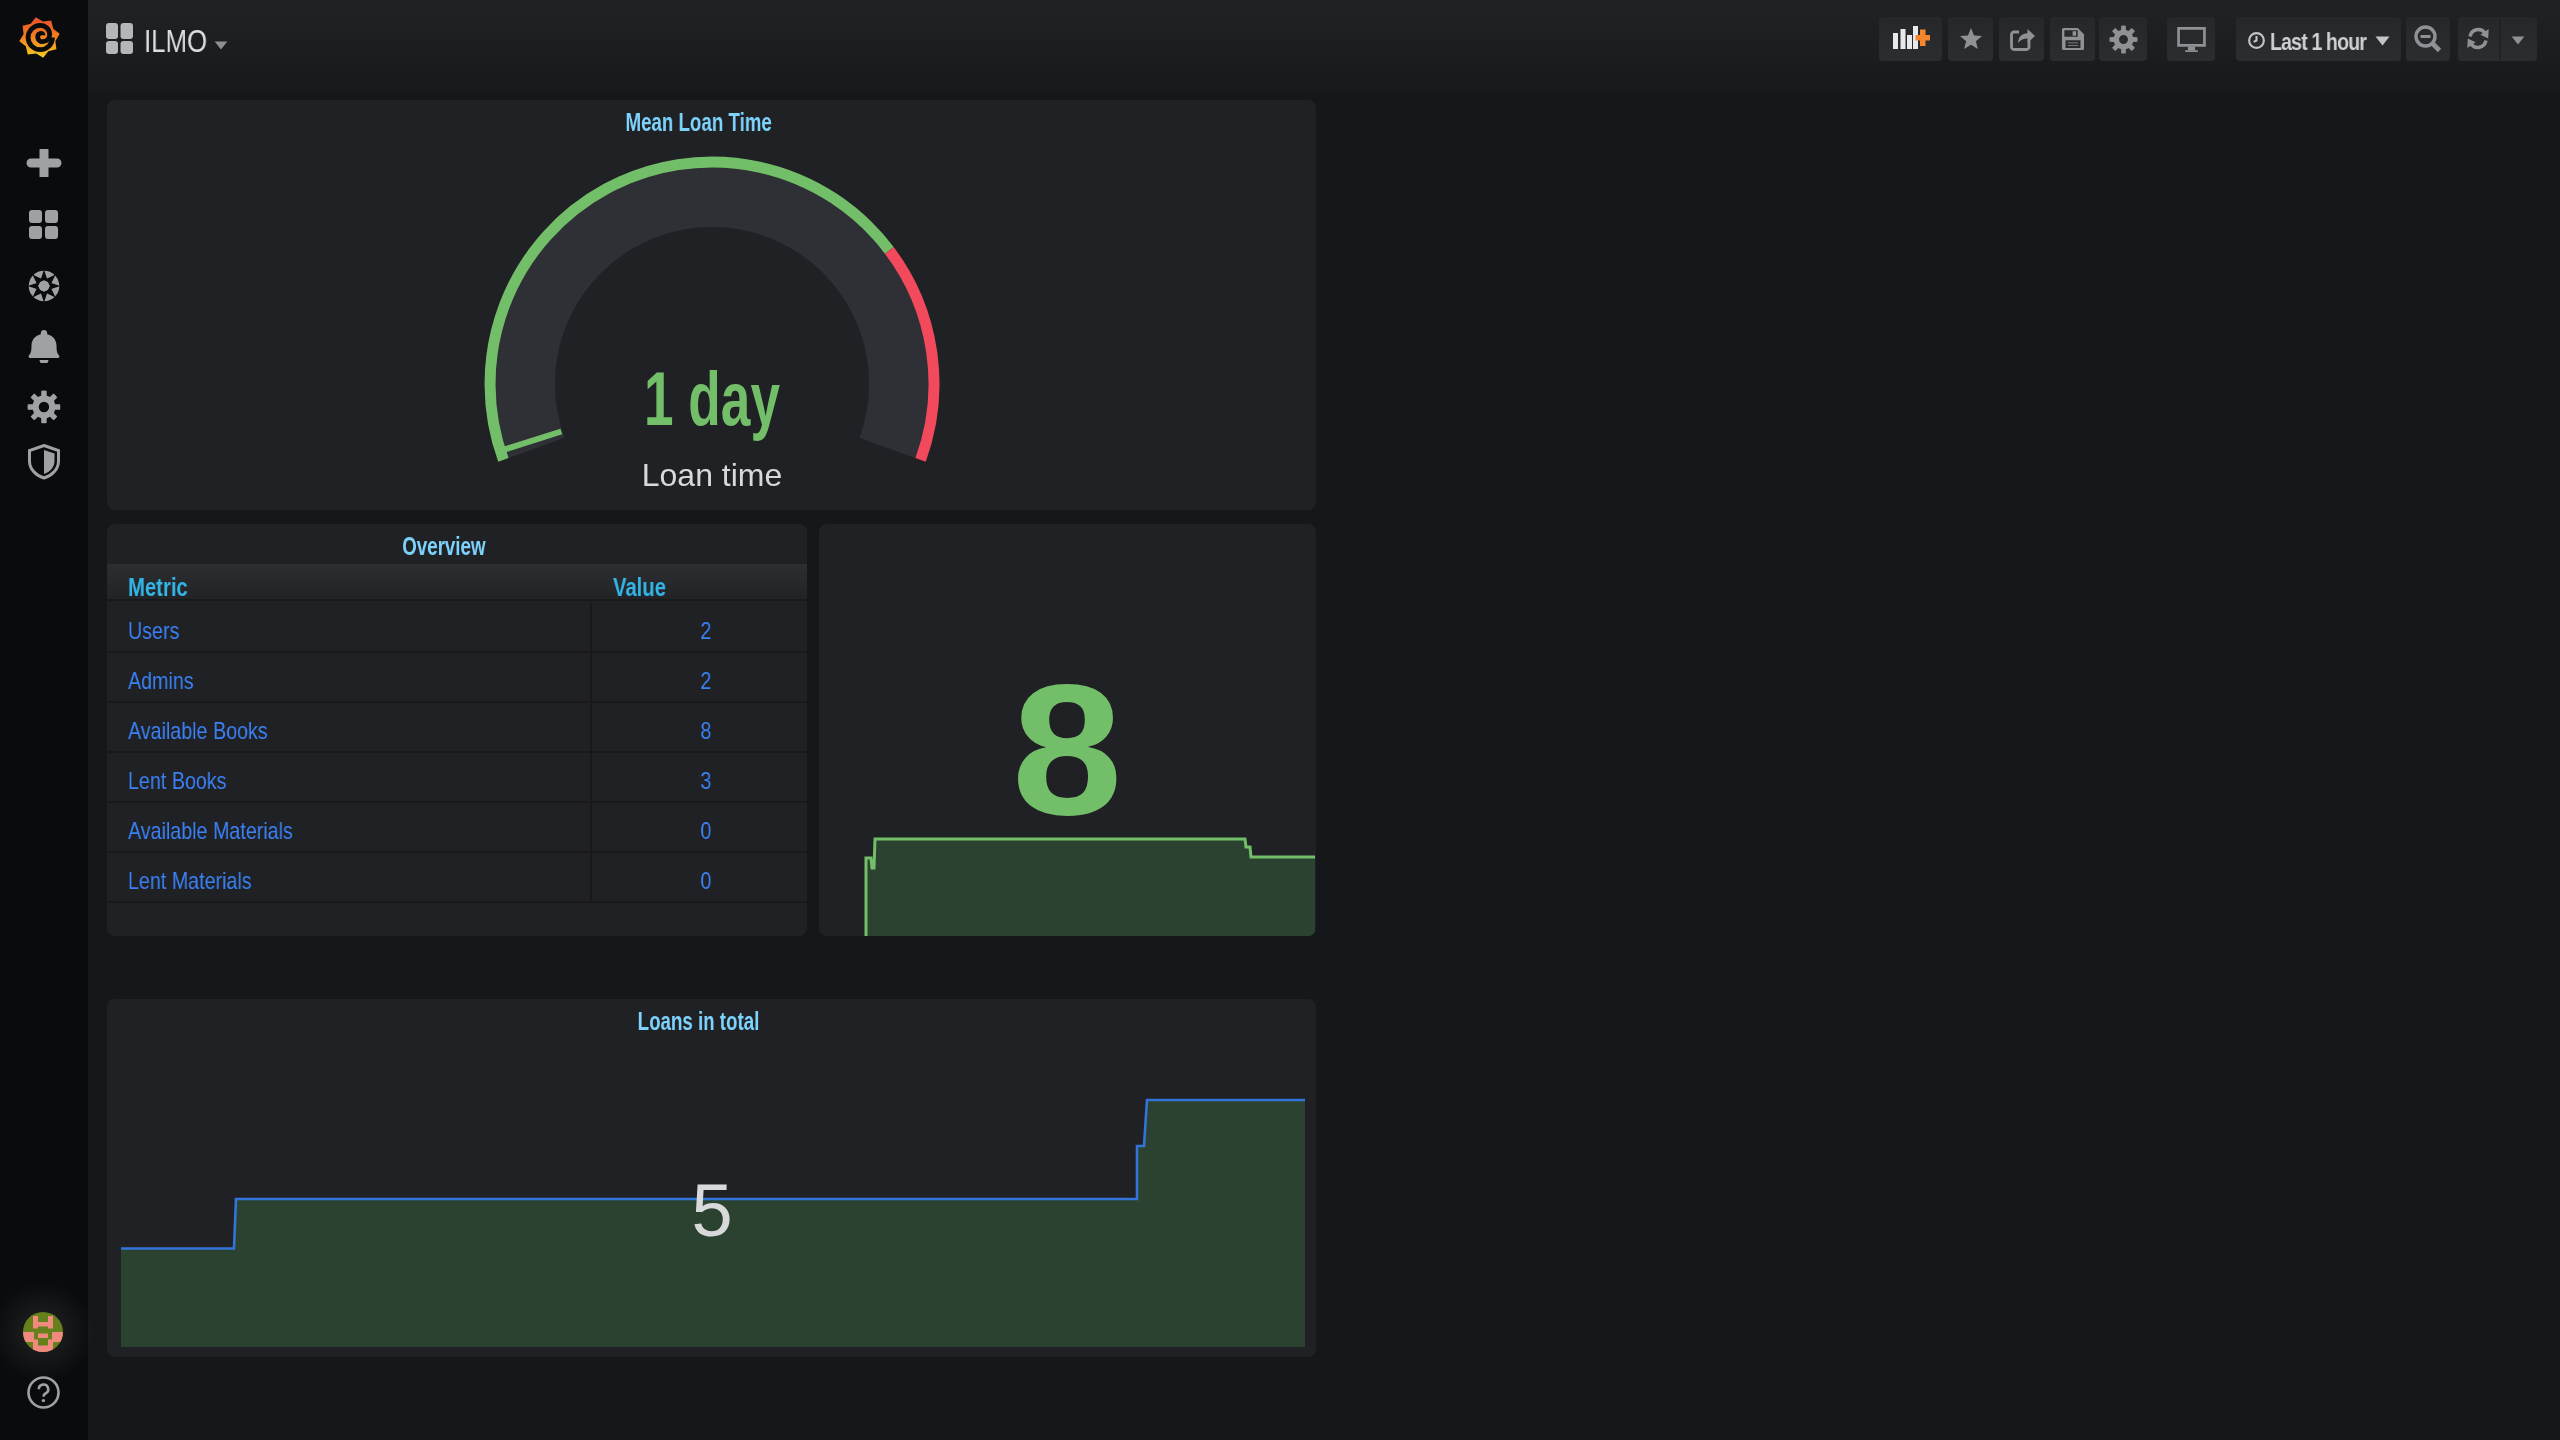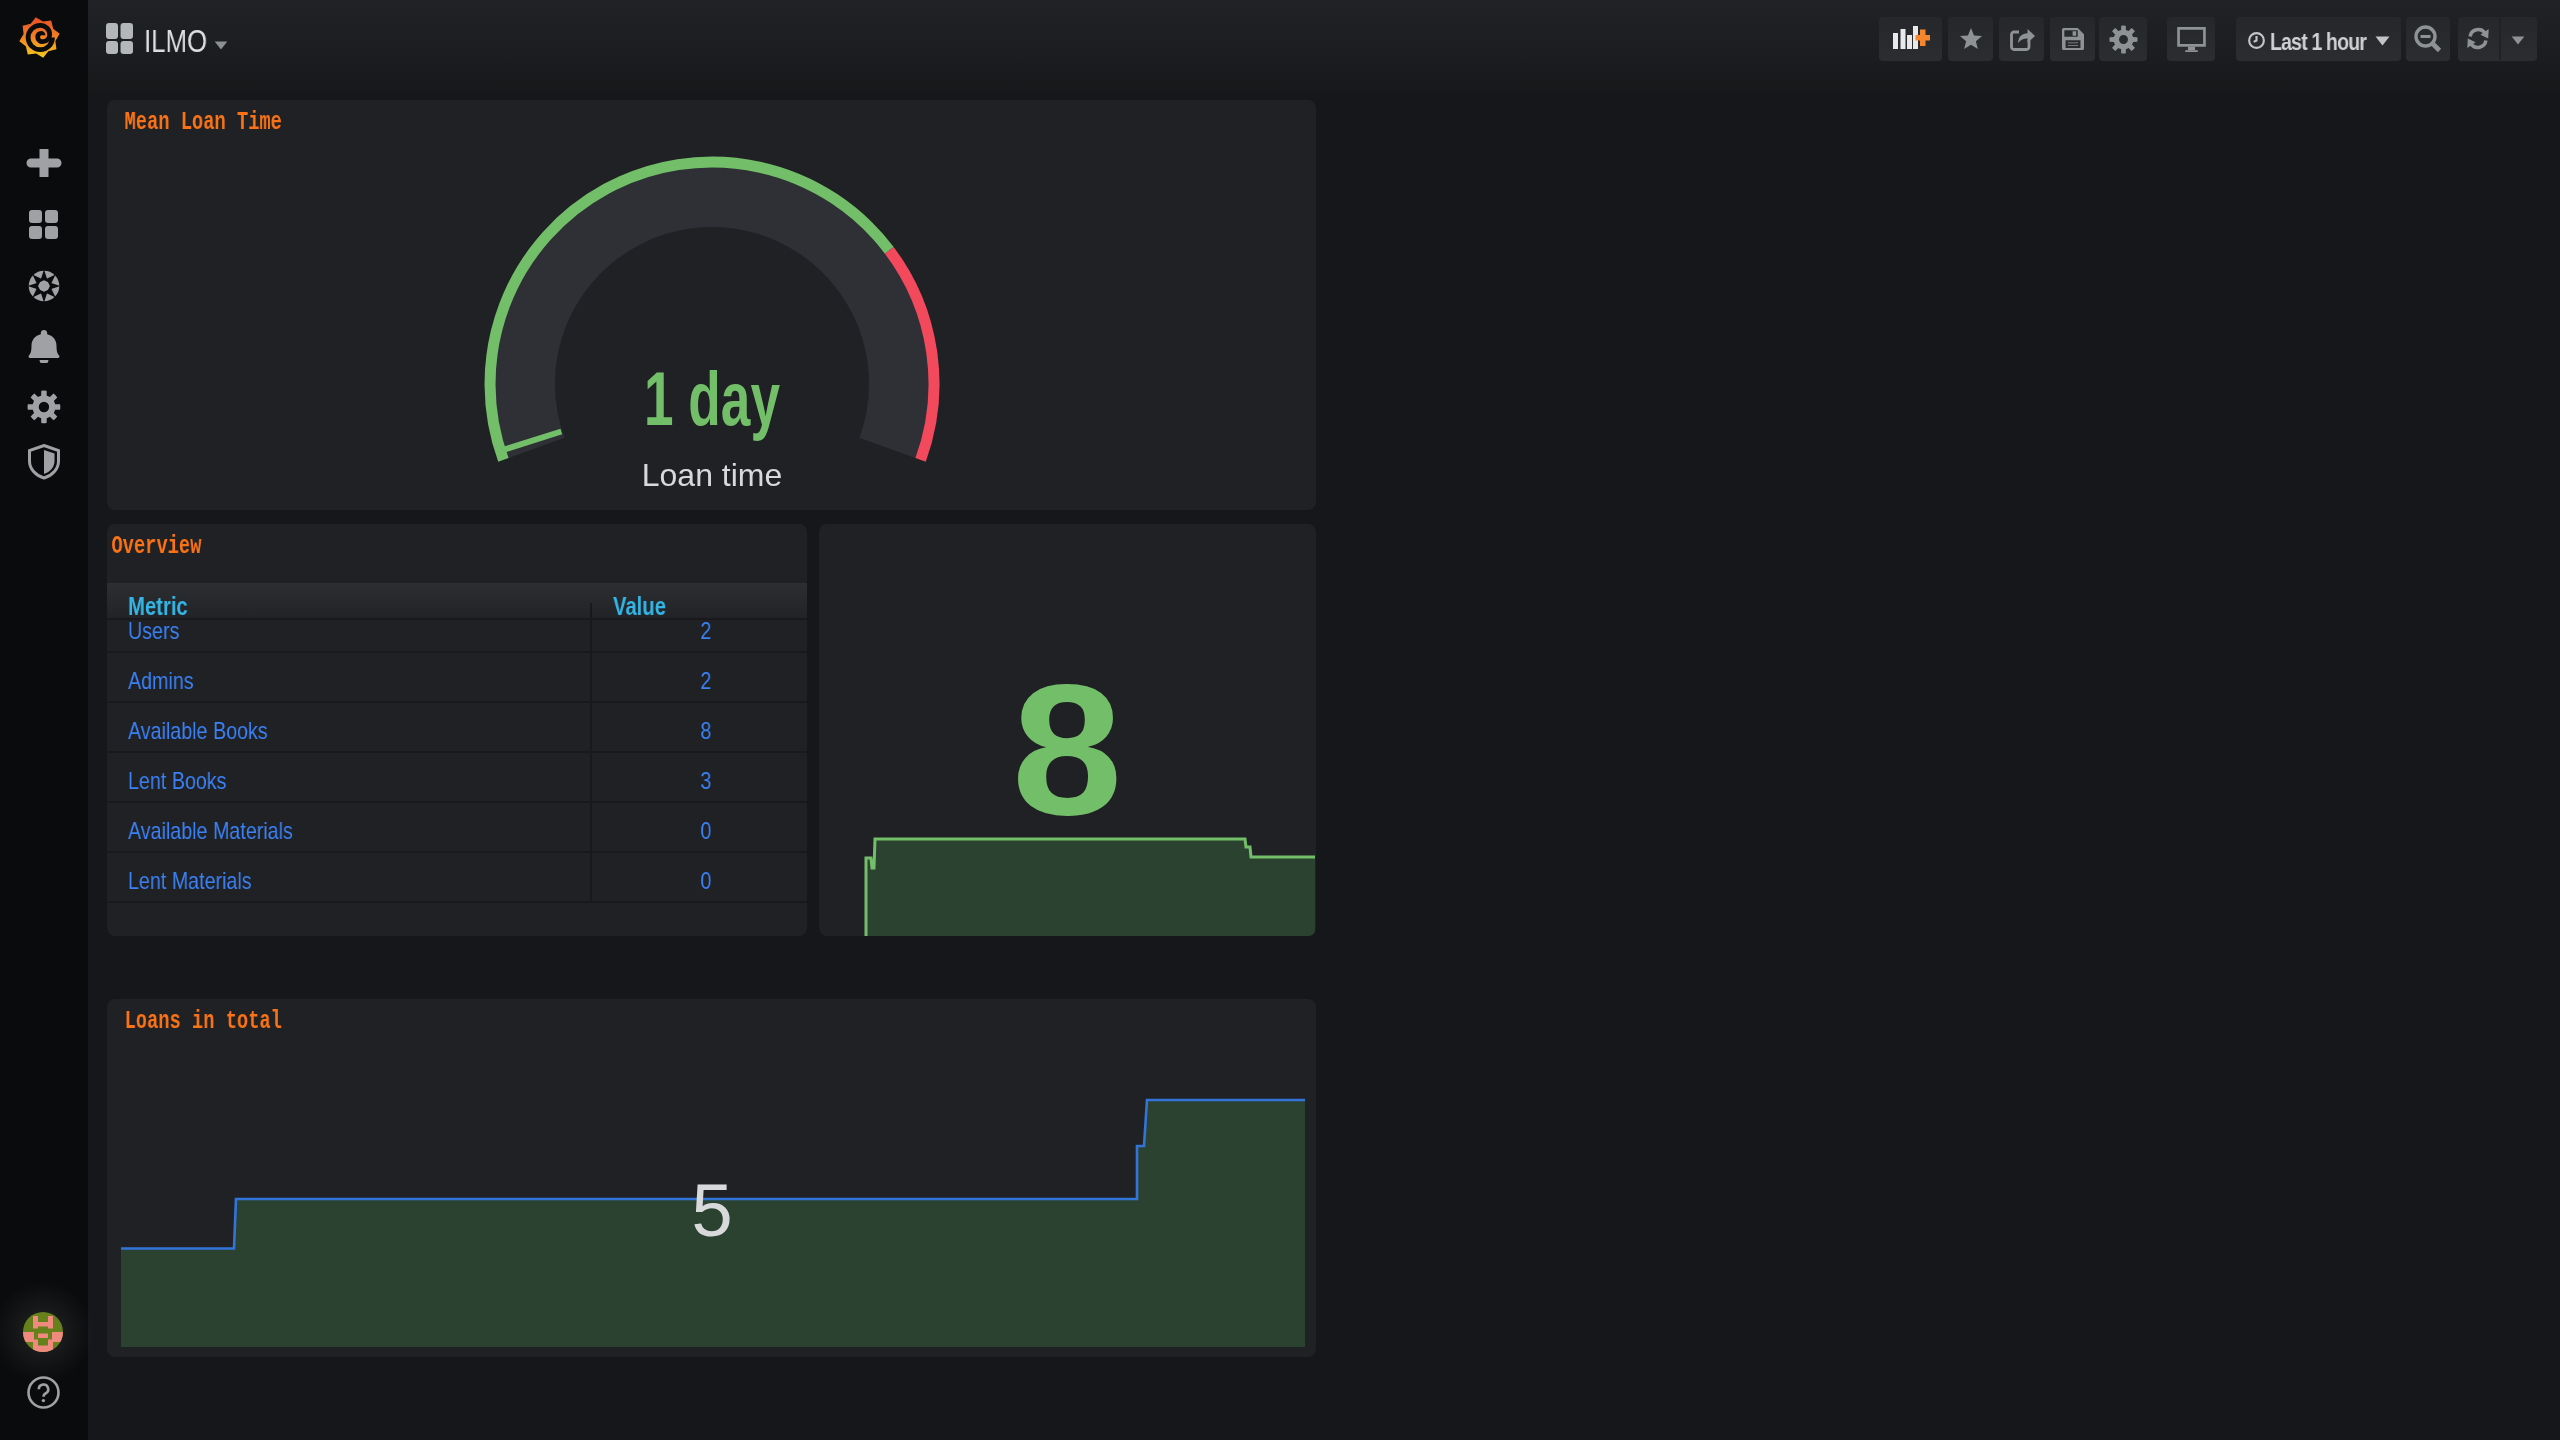--- a/index.html
+++ b/index.html
@@ -5,22 +5,22 @@
 * { margin:0; padding:0; box-sizing:border-box; }
 html,body { width:2560px; height:1440px; background:#15171a; overflow:hidden;
   font-family:"Liberation Sans", sans-serif; }
 #navbar { position:absolute; left:88px; top:0; width:2472px; height:94px;
   background:linear-gradient(to bottom,#202226 0%,#1b1d20 55%,#16181a 100%); }
 #sidebar { position:absolute; left:0; top:0; width:88px; height:1440px; background:#0a0b0c; z-index:5; }
 .sideicon { position:absolute; left:0; width:88px; display:flex; justify-content:center; }
 #glow { position:absolute; left:-17px; top:1272px; width:120px; height:120px;
   background:radial-gradient(circle, rgba(255,255,255,0.10) 0%, rgba(255,255,255,0.0) 60%); }
 .panel { position:absolute; background:#202125; border-radius:8px; }
-.ptitle { position:absolute; top:0; left:0; right:0; height:42px; 
-  font-size:26px; font-weight:bold; color:#f97316; line-height:44px;font-family:Liberation Mono, monospace; }
+.ptitle { position:absolute; top:0; left:0; right:0; height:42px; text-align:center;
+  font-size:26px; font-weight:bold; color:#7dd3fc; line-height:44px; }
 .ptitle span { position:relative; left:-13px; display:inline-block; transform:scale(0.72,1); will-change:transform; }
 
 .btn { position:absolute; top:17px; height:44px; background:linear-gradient(to bottom,#25272a,#2b2d31); border-radius:4px;
   display:flex; align-items:center; justify-content:center; }
 .btxt { will-change:transform; color:#cfd0d2; font-size:23px; font-weight:bold; letter-spacing:-1px; white-space:nowrap; }
 
 .trow { position:absolute; left:0; width:700px; height:50px; border-bottom:2px solid #19191b;
   color:#3b82f6; font-size:24px; line-height:50px; }
 .tlab { will-change:transform; position:absolute; left:21px; top:3px; transform-origin:left center; transform:scaleX(0.82); }
 .tval { will-change:transform; position:absolute; right:96px; top:3px; transform-origin:right center; transform:scaleX(0.82); }
@@ -207,21 +207,21 @@
     <path d="M 782.3 150.4 A 222 222 0 0 1 813.6 359.9" fill="none" stroke="#f2495c" stroke-width="11"></path>
     <path d="M 454.3 331.5 L 397.1 349.6" stroke="#73bf69" stroke-width="6"></path>
     <text x="0" y="0" transform="translate(605,325) scale(0.7,1)" text-anchor="middle" font-size="76" font-weight="bold" fill="#73bf69">1 day</text>
     <text x="0" y="0" transform="translate(605,386)" text-anchor="middle" font-size="32" fill="#d8d9da">Loan time</text>
   </svg>
 </div>
 
 <div class="panel" style="left:107px;top:524px;width:700px;height:412px;">
   <div class="ptitle"><span>Overview</span></div>
   <div style="position:absolute;left:0;top:40px;width:700px;height:37px;
-    background:linear-gradient(to bottom,#2d2e32,#222327);border-bottom:2px solid #19191b;margin-top:19px;">
+    background:linear-gradient(to bottom,#2d2e32,#222327);border-bottom:2px solid #19191b;">
     <span style="position:absolute;left:21px;top:8px;font-size:26px;font-weight:bold;color:#33b5e5;transform-origin:left center;transform:scaleX(0.78);will-change:transform">Metric</span>
     <span style="position:absolute;left:506px;top:8px;font-size:26px;font-weight:bold;color:#33b5e5;transform-origin:left center;transform:scaleX(0.78);will-change:transform">Value</span>
   </div>
   <div class="trow" style="top:79px">
       <span class="tlab">Users</span>
       <span class="tval">2</span>
     </div>
   <div class="trow" style="top:129px">
       <span class="tlab">Admins</span>
       <span class="tval">2</span>

